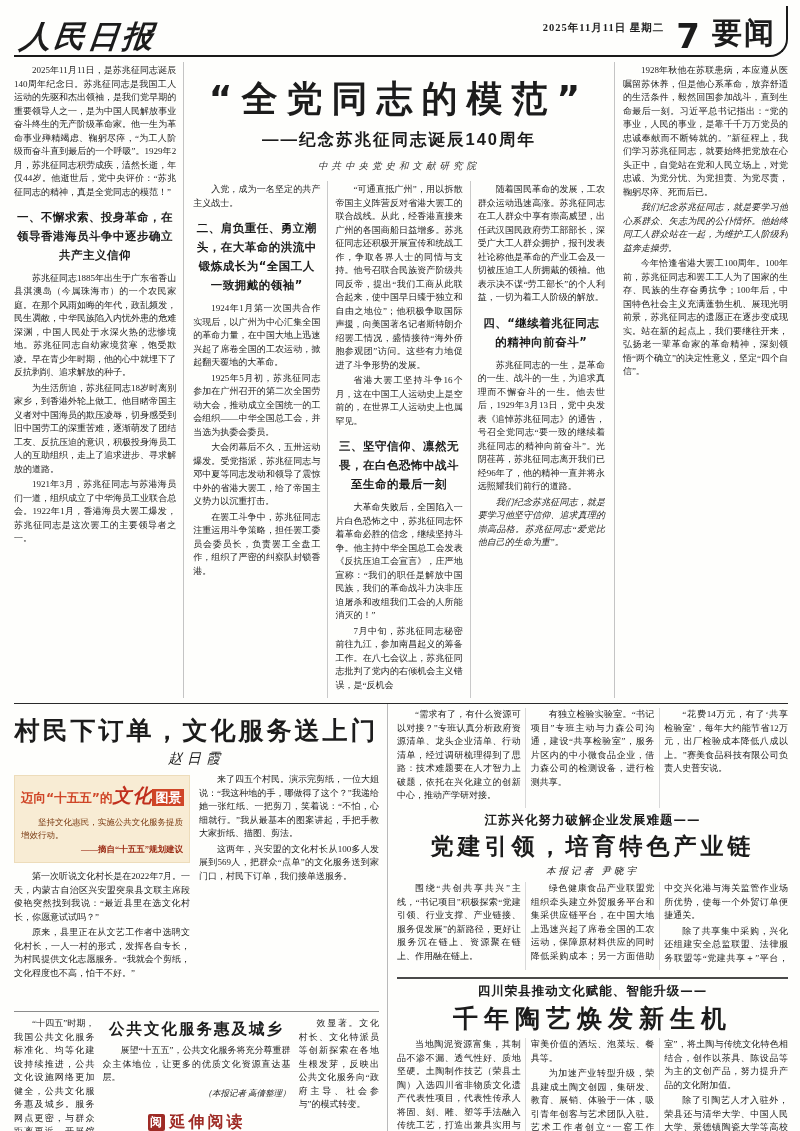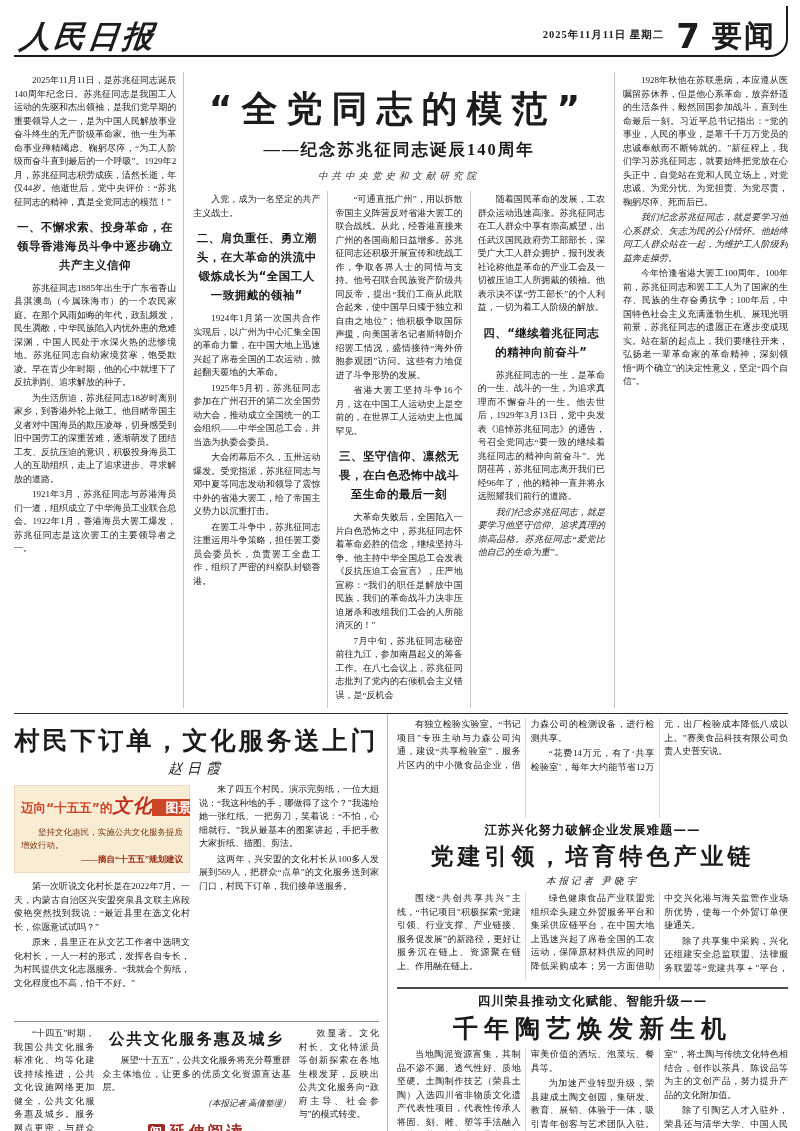--- a/index.html
+++ b/index.html
@@ -5,35 +5,35 @@
   html,body{margin:0;padding:0;background:#e8e8e6;}
   .page{position:relative;width:800px;height:1131px;margin:0 auto;background:#fefefc;
         color:#1c1c1c;font-family:"Liberation Serif","DejaVu Serif",serif;
         box-sizing:border-box;padding:6px 12px 0 14px;overflow:hidden;}
   
   .masthead{height:46px;display:flex;justify-content:space-between;align-items:flex-end;
             border-bottom:2px solid #1a1a1a;border-right:2px solid #1a1a1a;
             border-bottom-right-radius:18px;padding:0 10px 3px 6px;}
   .logo{font-family:"DejaVu Serif",serif;font-weight:900;font-style:italic;
         font-size:31px;letter-spacing:3px;line-height:1;transform:skewX(-6deg);}
-  .m-right{display:flex;align-items:center;gap:12px;}
+  .m-right{display:flex;align-items:flex-start;gap:12px;}
   .m-date{font-size:10.5px;font-weight:bold;letter-spacing:1px;padding-bottom:4px;}
   .m-pageno{font-family:"DejaVu Sans",sans-serif;font-weight:900;font-size:34px;line-height:.9;}
-  .m-section{font-family:Liberation Sans, sans-serif;font-weight:900;font-size:30px;line-height:.95;letter-spacing:2px;}
+  .m-section{font-family:Liberation Mono, monospace;font-weight:900;font-size:30px;line-height:.95;letter-spacing:2px;}
   
-  .main{display:flex;height:636px;padding-top:15px;}
+  .main{display:flex;height:636px;padding-top:5px;}
   .mcol{box-sizing:border-box;padding:2px 7px 0 0;overflow:hidden;}
   .col1{width:170px;}
   .center{width:428px;border-left:1px solid #c4c4c4;border-right:1px solid #c4c4c4;
           display:flex;flex-direction:column;padding:0 2px;}
   .col5{width:174px;padding:2px 0 0 8px;overflow:hidden;}
   .hl-block{text-align:center;padding:16px 0 8px;}
   .hl-main{font-family:"DejaVu Sans",sans-serif;font-weight:900;font-size:36px;
            letter-spacing:9px;line-height:1.15;white-space:nowrap;}
-  .hl-sub{font-family:Liberation Serif, serif;font-weight:800;font-size:16.5px;
+  .hl-sub{font-family:Liberation Sans, sans-serif;font-weight:800;font-size:16.5px;
           letter-spacing:2px;margin-top:10px;}
   .hl-byline{font-size:9.5px;letter-spacing:4px;color:#333;margin-top:9px;font-style:italic;}
   .ccols{display:flex;flex:1;overflow:hidden;}
   .ccol{flex:1;padding:2px 7px 0;overflow:hidden;}
   .ccol + .ccol{border-left:1px solid #c9c9c9;}
   p.b{font-size:9px;line-height:1.5;text-align:justify;text-indent:2em;margin:0 0 2px;}
   p.kai{font-style:italic;color:#222;}
   h3.sec{font-family:"DejaVu Sans",sans-serif;font-weight:800;font-size:11.5px;
          line-height:1.65;text-align:center;margin:9px 2px 7px;letter-spacing:.5px;}
   
@@ -43,21 +43,21 @@
   .v-headline{font-family:"DejaVu Sans",sans-serif;font-weight:900;font-size:25px;
               text-align:center;letter-spacing:3px;margin:6px 0 3px;}
   .v-byline{font-size:14px;text-align:center;letter-spacing:5px;font-style:italic;margin-bottom:5px;}
   .v-row{display:flex;gap:9px;height:232px;overflow:hidden;}
   .v-colL{width:176px;overflow:hidden;}
   .v-colR{flex:1;overflow:hidden;}
   .brand{background:#f8ecd4;border:1px solid #eddcba;padding:7px 6px 6px;margin:2px 0 7px;}
   .brand-line{white-space:nowrap;font-family:"DejaVu Sans",sans-serif;font-weight:800;}
   .brand-pre{color:#cf4527;font-size:12.5px;}
   .brand-big{color:#c02f1d;font-size:19px;font-style:italic;font-weight:900;letter-spacing:1px;}
-  .brand-suf{background:#cf4527;color:#fff;font-size:13px;padding:1px 13px;border-radius:0;}
+  .brand-suf{background:#cf4527;color:#fff;font-size:13px;padding:1px 3px;border-radius:0;}
   .brand-quote{font-size:8.5px;line-height:1.55;color:#7a3a12;margin-top:7px;text-align:justify;text-indent:2em;}
   .brand-src{font-size:8.5px;font-weight:bold;color:#9c2d16;text-align:right;margin-top:2px;}
   .culture{border-top:1px solid #8b8b8b;margin-top:6px;padding-top:5px;display:flex;gap:8px;height:118px;overflow:hidden;}
   .cu-side{flex:1;overflow:hidden;}
   .cu-mid{width:188px;text-align:center;overflow:hidden;}
   .cu-headline{font-family:"DejaVu Sans",sans-serif;font-weight:900;font-size:15.5px;letter-spacing:2px;margin:2px 0 4px;}
   .cu-credit{font-size:8.5px;text-align:right;margin-top:3px;font-style:italic;}
   .badge{display:flex;align-items:center;justify-content:center;gap:5px;margin-top:12px;}
   .badge-ico{width:17px;height:17px;background:#9e2b25;color:#fff;font-weight:900;
              font-size:12px;line-height:17px;text-align:center;border-radius:2px;
@@ -178,20 +178,21 @@
         <div class="cu-side">
           <p class="b">效显著。文化村长、文化特派员等创新探索在各地生根发芽，反映出公共文化服务向“政府主导、社会参与”的模式转变。</p>
         </div>
       </div>
     </div>
 
     <div class="b-right">
 
       <div>
         <div class="cols3 dj-top">
+          <p class="b">“需求有了，有什么资源可以对接？”专班认真分析政府资源清单、龙头企业清单、行动清单，经过调研梳理得到了思路：技术难题要在人才智力上破题，依托在兴化建立的创新中心，推动产学研对接。</p>
           <p class="b">有独立检验实验室。“书记项目”专班主动与力森公司沟通，建设“共享检验室”，服务片区内的中小微食品企业，借力森公司的检测设备，进行检测共享。</p>
           <p class="b">“花费14万元，有了‘共享检验室’，每年大约能节省12万元，出厂检验成本降低八成以上。”赛美食品科技有限公司负责人史普安说。</p>
         </div>
         <div class="kicker">江苏兴化努力破解企业发展难题——</div>
         <div class="dj-headline">党建引领，培育特色产业链</div>
         <div class="sm-byline">本报记者 尹晓宇</div>
         <div class="cols3 dj-bot">
           <p class="b">围绕“共创共享共兴”主线，“书记项目”积极探索“党建引领、行业支撑、产业链接、服务促发展”的新路径，更好让服务沉在链上、资源聚在链上、作用融在链上。</p>
           <p class="b">绿色健康食品产业联盟党组织牵头建立外贸服务平台和集采供应链平台，在中国大地上迅速兴起了席卷全国的工农运动，保障原材料供应的同时降低采购成本；另一方面借助中交兴化港与海关监管作业场所优势，使每一个外贸订单便捷通关。</p>
           <p class="b">除了共享集中采购，兴化还组建安全总监联盟、法律服务联盟等“党建共享＋”平台，为链上企业提供服务资源，形成多方共建、集约集成的产业资源服务体系，破解片区建设难点、堵点，凝聚力量强链补链。</p>

